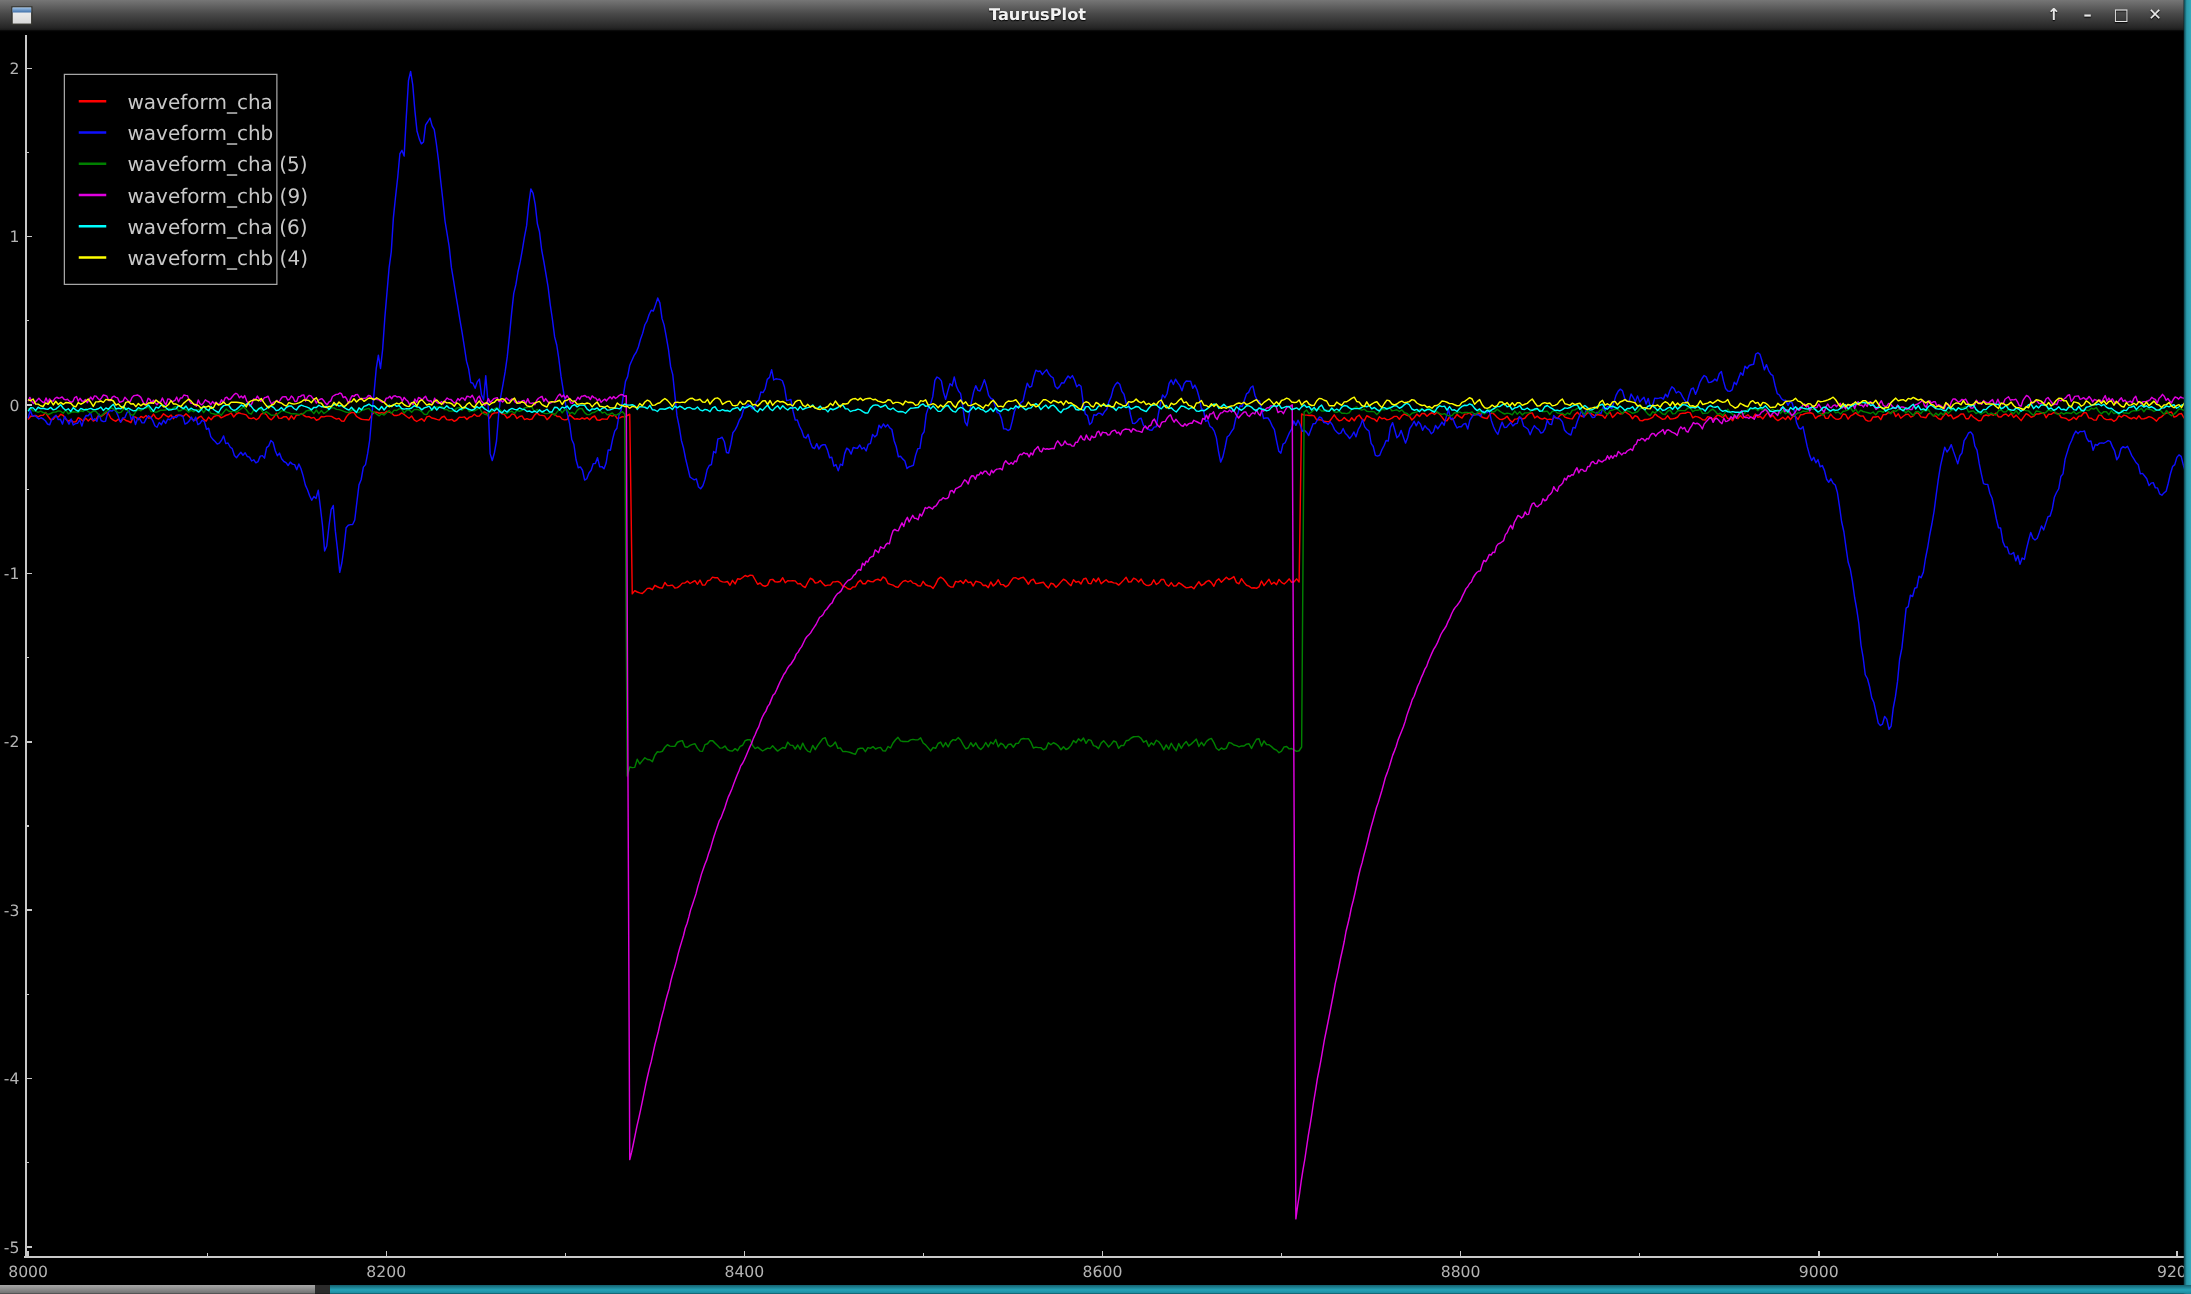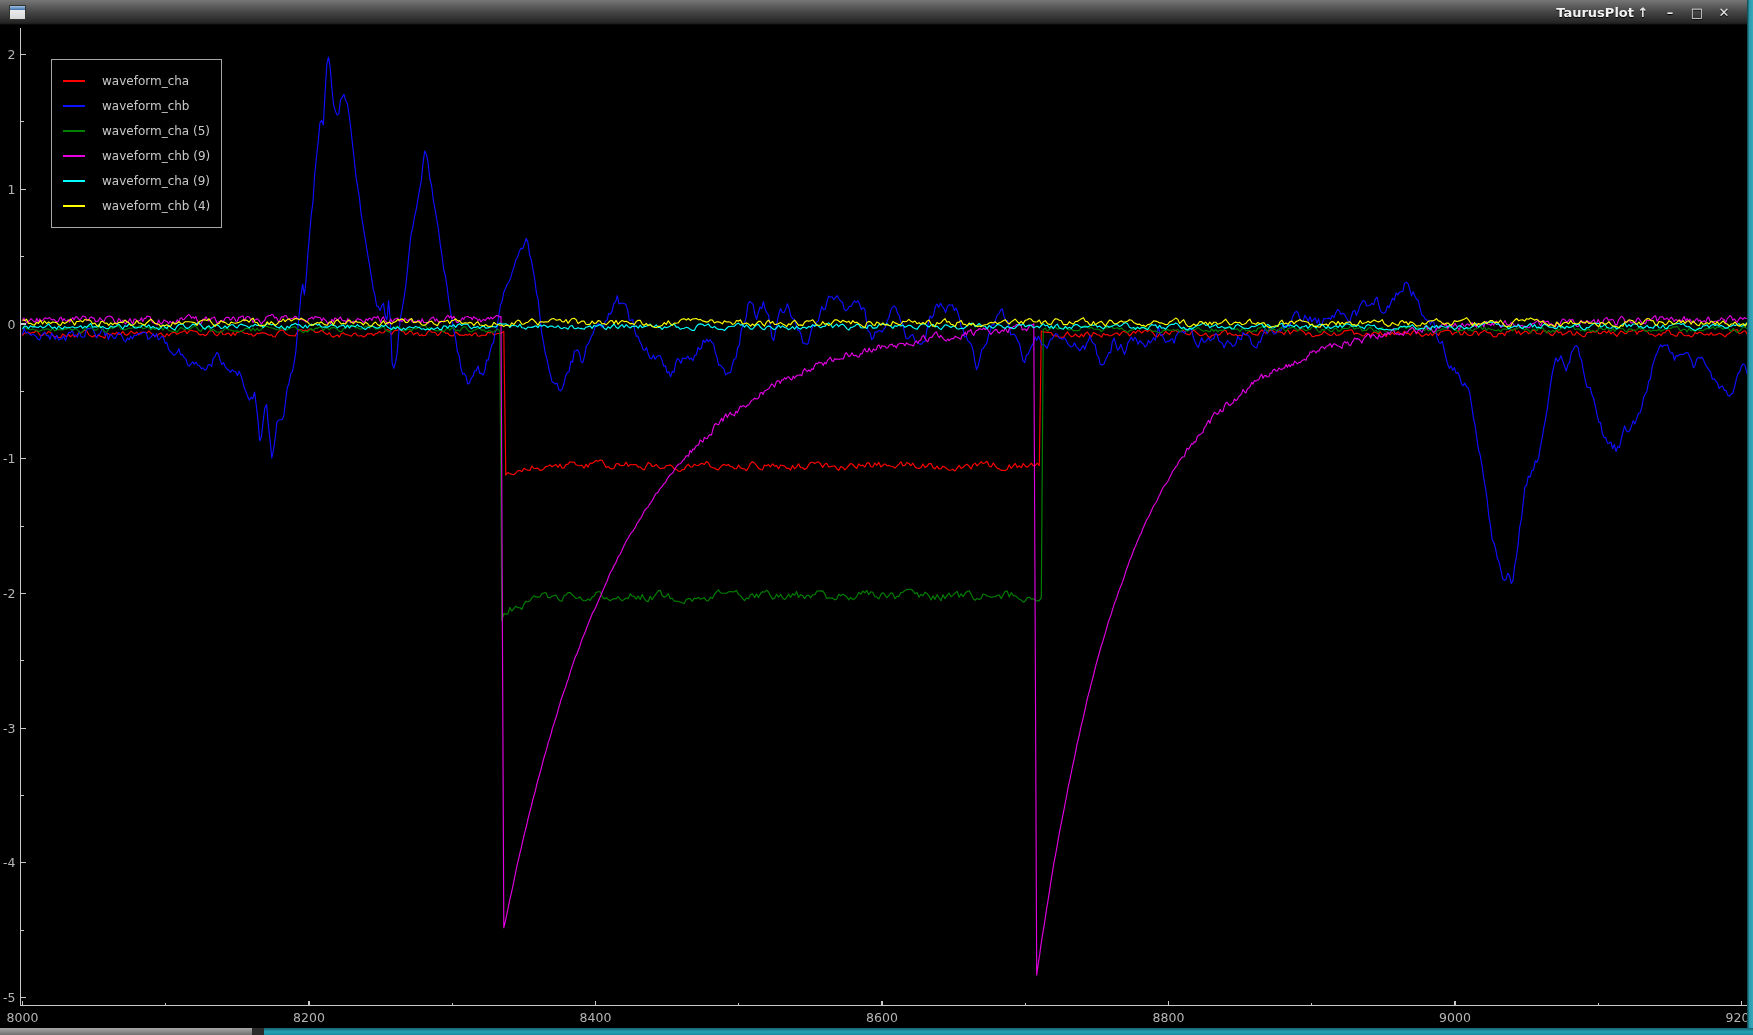--- a/index.html
+++ b/index.html
@@ -19,21 +19,21 @@
   .win-icon{
     width:17px;height:15px;margin-left:9px;flex:0 0 auto;
     background:linear-gradient(#f4f4f4,#d8d8d8);
     border:1px solid #35352f;box-sizing:border-box;position:relative;
   }
   .win-icon::before{
     content:"";position:absolute;left:0;top:0;right:0;height:4px;
     background:linear-gradient(#9ec2e8,#3f6fa8);
   }
   .win-title{
-    flex:1;text-align:right;
+    flex:1;text-align:center;
     color:#f2f2f2;font-size:13px;font-weight:bold;
     text-shadow:0 1px 1px #000;
     white-space:nowrap;overflow:hidden;
   }
   .win-buttons{display:flex;align-items:center;gap:9px;margin-right:14px;flex:0 0 auto;}
   .win-btn{
     color:#e8e8e8;font-size:13px;font-weight:bold;line-height:15px;
     width:18px;text-align:center;cursor:default;
     text-shadow:0 1px 1px #000;
   }
@@ -41,21 +41,21 @@
   #plot-svg{position:absolute;left:0;top:0;}
   
   .legend{
     position:absolute;left:51px;top:59px;width:171px;height:169px;
     border:1px solid #a6a6a6;background:#000;box-sizing:border-box;
     display:flex;flex-direction:column;justify-content:center;
     padding-left:11px;
   }
   .leg-row{display:flex;align-items:center;height:25px;}
   .leg-swatch{width:22px;height:2px;flex:0 0 auto;}
-  .leg-label{margin-left:17px;color:#c8c8c8;font-size:12px;white-space:nowrap;}
+  .leg-label{margin-left:17px;color:#c8c8c8;font-size:16px;white-space:nowrap;}
   
   .right-sliver{
     position:absolute;top:0;right:0;width:6px;height:1035px;
     background:linear-gradient(90deg,#0c3d46,#2a9aac 40%,#35aabc);
   }
   .bottom-strip-gray{
     position:absolute;left:0;top:1028px;width:252px;height:7px;
     background:linear-gradient(#a8a8a8,#6f6f6f);
   }
   .bottom-strip-dark{
@@ -136,21 +136,21 @@
     <div class="leg-row">
       <span class="leg-swatch" style="background: rgb(0, 128, 0);"></span>
       <span class="leg-label">waveform_cha (5)</span>
     </div>
     <div class="leg-row">
       <span class="leg-swatch" style="background: rgb(224, 0, 224);"></span>
       <span class="leg-label">waveform_chb (9)</span>
     </div>
     <div class="leg-row">
       <span class="leg-swatch" style="background: rgb(0, 255, 255);"></span>
-      <span class="leg-label">waveform_cha (9)</span>
+      <span class="leg-label">waveform_cha (6)</span>
     </div>
     <div class="leg-row">
       <span class="leg-swatch" style="background: rgb(255, 255, 0);"></span>
       <span class="leg-label">waveform_chb (4)</span>
     </div>
   </div>
 
 <div class="titlebar">
   <div class="win-icon"></div>
   <div class="win-title">TaurusPlot</div>

